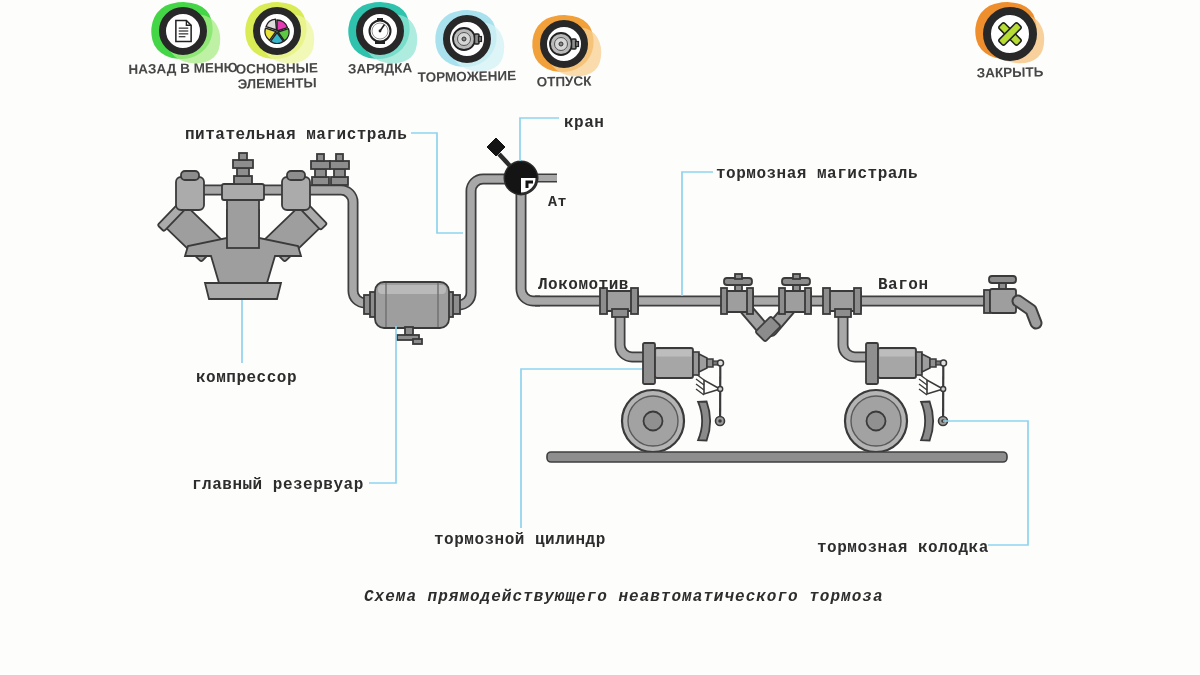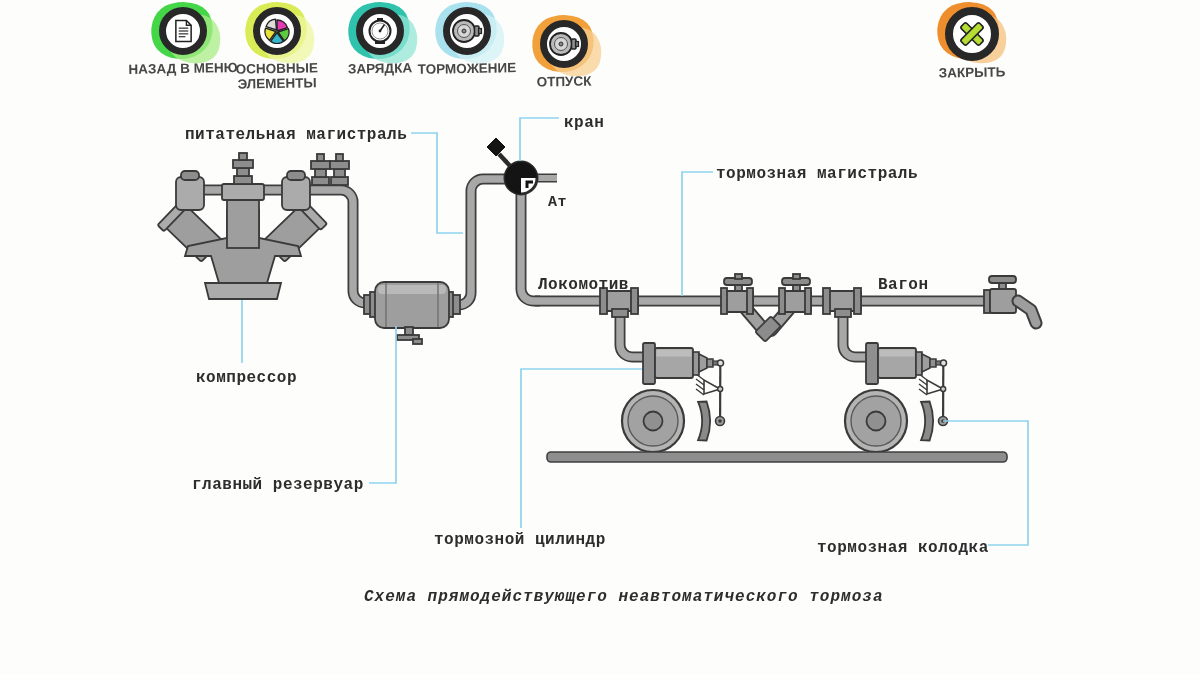--- a/index.html
+++ b/index.html
@@ -86,21 +86,21 @@
       <rect x="8" y="23" width="10" height="3" fill="#222"></rect>
       <circle cx="13" cy="13" r="10.5" fill="#ffffff" stroke="#222" stroke-width="2"></circle>
       <circle cx="13" cy="13" r="8" fill="none" stroke="#777" stroke-width="0.8"></circle>
       <line x1="13" y1="13" x2="17.5" y2="6.5" stroke="#222" stroke-width="1.6"></line>
       <circle cx="13" cy="13" r="1.4" fill="#222"></circle>
     </svg>
   </div>
   <div class="tool-label" style="width:92px">ЗАРЯДКА</div>
 </div>
 
-<div class="tool-btn c-cyan" style="left:443px;top:7px;">
+<div class="tool-btn c-cyan" style="left:443px;top:15px;">
   <div class="blob b1"></div>
   <div class="blob b2"></div>
   <div class="ring">
     <svg width="31" height="26" viewBox="0 0 31 26">
       <circle cx="12" cy="13" r="11" fill="#b9b9b9" stroke="#222" stroke-width="1.8"></circle>
       <circle cx="12" cy="13" r="6.5" fill="#d6d6d6" stroke="#555" stroke-width="1"></circle>
       <circle cx="12" cy="13" r="2" fill="#8a8a8a" stroke="#333" stroke-width="1"></circle>
       <rect x="22.5" y="8" width="4.5" height="10" rx="1" fill="#8f8f8f" stroke="#222" stroke-width="1.5"></rect>
       <rect x="26.5" y="10.5" width="3" height="5" fill="#777" stroke="#222" stroke-width="1.2"></rect>
     </svg>
@@ -116,21 +116,21 @@
       <circle cx="12" cy="13" r="11" fill="#b9b9b9" stroke="#222" stroke-width="1.8"></circle>
       <circle cx="12" cy="13" r="6.5" fill="#d6d6d6" stroke="#555" stroke-width="1"></circle>
       <circle cx="12" cy="13" r="2" fill="#8a8a8a" stroke="#333" stroke-width="1"></circle>
       <rect x="22.5" y="8" width="4.5" height="10" rx="1" fill="#8f8f8f" stroke="#222" stroke-width="1.5"></rect>
       <rect x="26.5" y="10.5" width="3" height="5" fill="#777" stroke="#222" stroke-width="1.2"></rect>
     </svg>
   </div>
   <div class="tool-label" style="width:92px">ОТПУСК</div>
 </div>
 
-<div class="tool-btn tool-btn--close c-close" style="left:945px;top:7px;">
+<div class="tool-btn tool-btn--close c-close" style="left:983px;top:7px;">
   <div class="blob b1"></div>
   <div class="blob b2"></div>
   <div class="ring">
     <svg width="30" height="30" viewBox="0 0 30 30">
       <g transform="rotate(45 15 15)">
         <rect x="2" y="11.2" width="26" height="7.6" rx="2" fill="#b5dd33" stroke="#222" stroke-width="1.6"></rect>
         <rect x="11.2" y="2" width="7.6" height="26" rx="2" fill="#b5dd33" stroke="#222" stroke-width="1.6"></rect>
       </g>
     </svg>
   </div>

